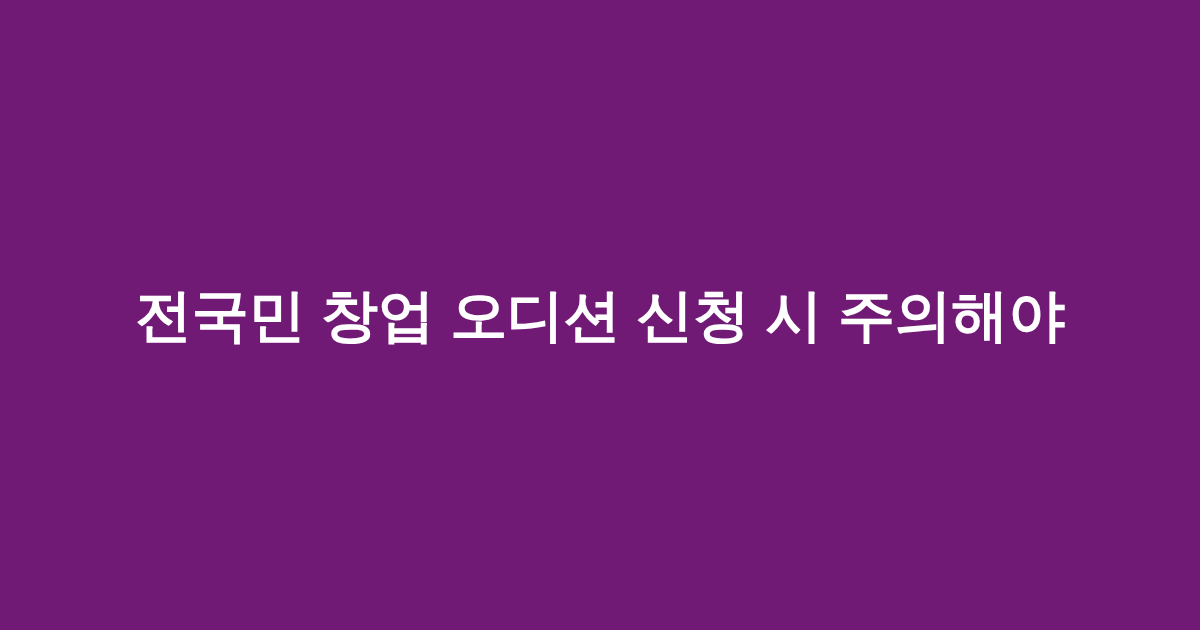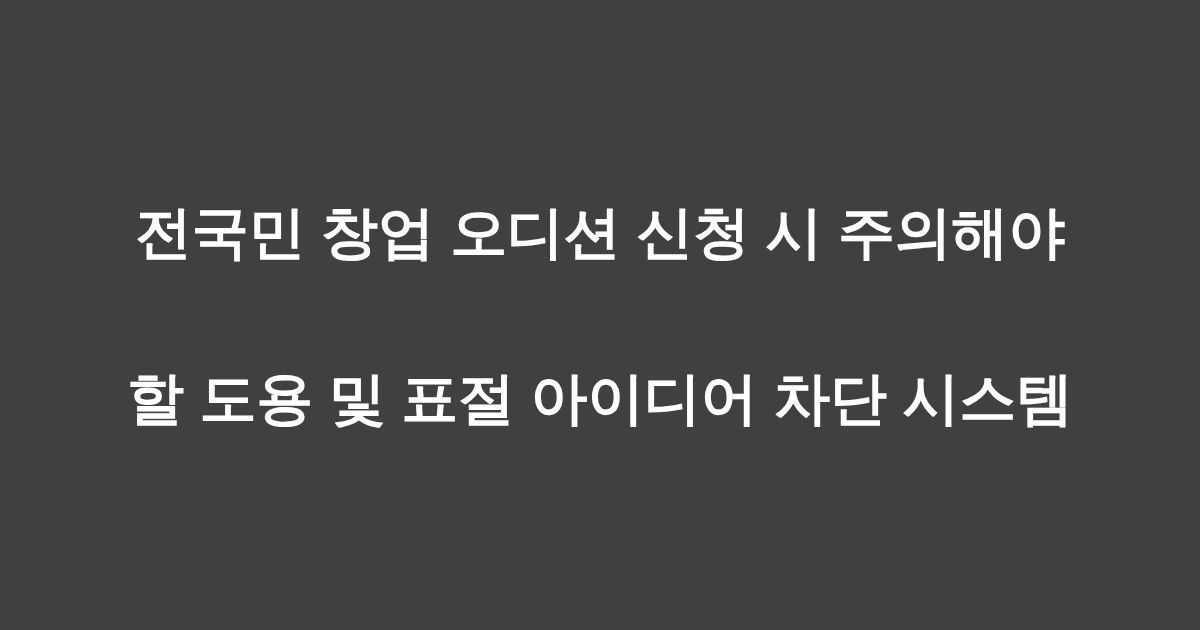--- a/index.html
+++ b/index.html
@@ -47,20 +47,19 @@
 
   
   .title-line {
     display: block;
     white-space: nowrap;
   }
 </style>
 </head>
 <body>
 
-<div id="og-banner" style="background-color: #404040; justify-content: center;">
+<div id="og-banner" style="background-color: #701a75; justify-content: center;">
 
   <h1 id="banner-title" style="color: rgb(255, 255, 255);">
     <span class="title-line">전국민 창업 오디션 신청 시 주의해야</span>
-    <span class="title-line">할 도용 및 표절 아이디어 차단 시스템</span>
   </h1>
 
 </div>
 
 </body></html>

